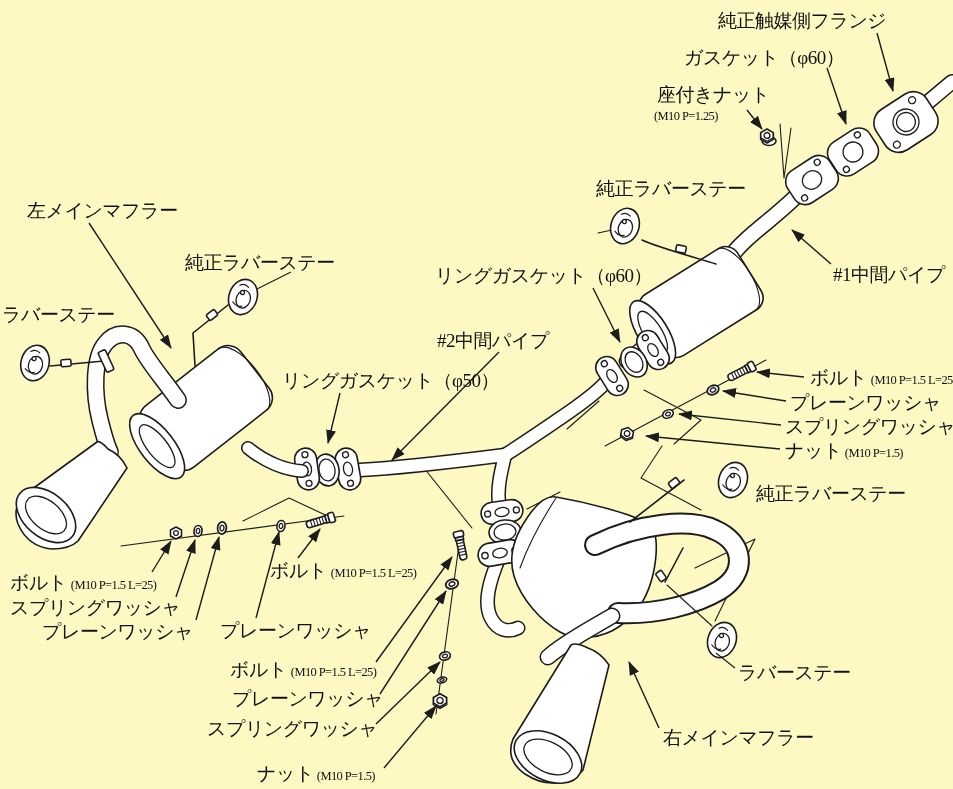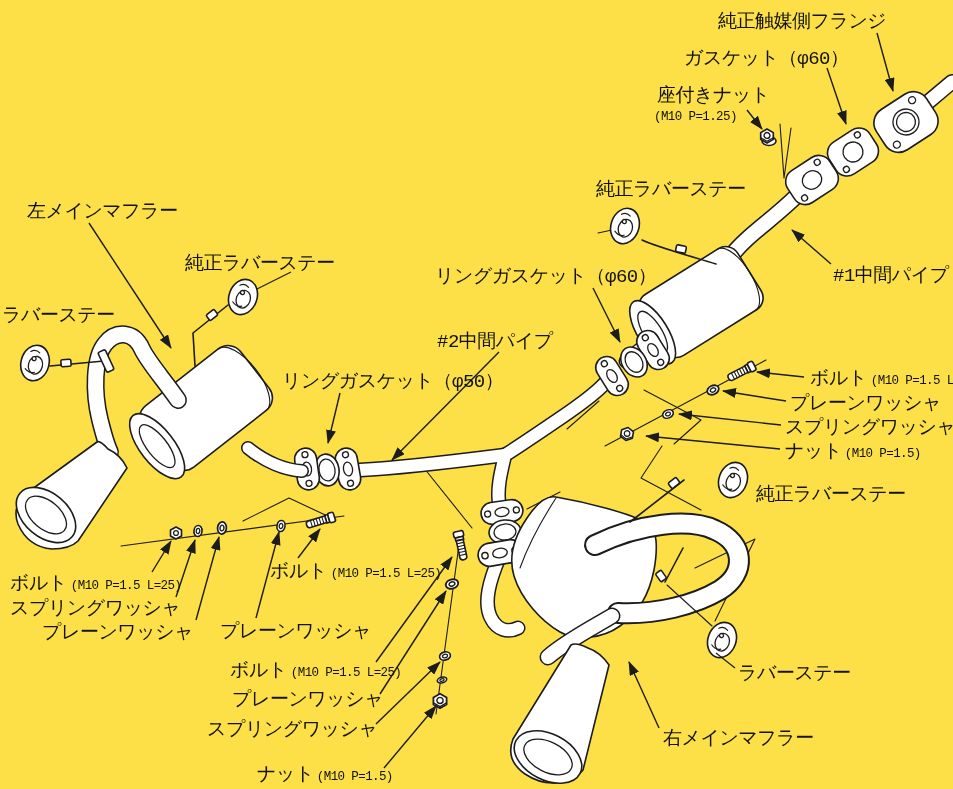--- a/index.html
+++ b/index.html
@@ -1,17 +1,17 @@
 <!DOCTYPE html>
 <html><head>
 <meta charset="utf-8">
 <style>
   html,body{margin:0;padding:0;background:#ffffff;}
-  .stage{position:relative;width:953px;height:789px;background:#fde047;overflow:hidden;
-         font-family:Liberation Mono, monospace;}
+  .stage{position:relative;width:953px;height:789px;background:#fef9c3;overflow:hidden;
+         font-family:Liberation Serif, serif;}
   svg{display:block;}
   .ln{fill:none;stroke:#1c1c1c;stroke-width:1.6;stroke-linecap:round;stroke-linejoin:round;}
   .thin{fill:none;stroke:#1c1c1c;stroke-width:1.1;stroke-linecap:round;stroke-linejoin:round;}
   .pb{fill:none;stroke:#1c1c1c;stroke-linecap:round;stroke-linejoin:round;}
   .pw{fill:none;stroke:#ffffff;stroke-linecap:round;stroke-linejoin:round;}
   .part{fill:#ffffff;stroke:#1c1c1c;stroke-width:1.6;stroke-linejoin:round;}
   .hole{fill:#ffffff;stroke:#1c1c1c;stroke-width:1.3;}
   .leader{fill:none;stroke:#1c1c1c;stroke-width:1.4;marker-end:url(#ah);}
   .plainlead{fill:none;stroke:#1c1c1c;stroke-width:1.2;}
   .lbl{font-size:19px;fill:#111111;letter-spacing:-0.5px;}

